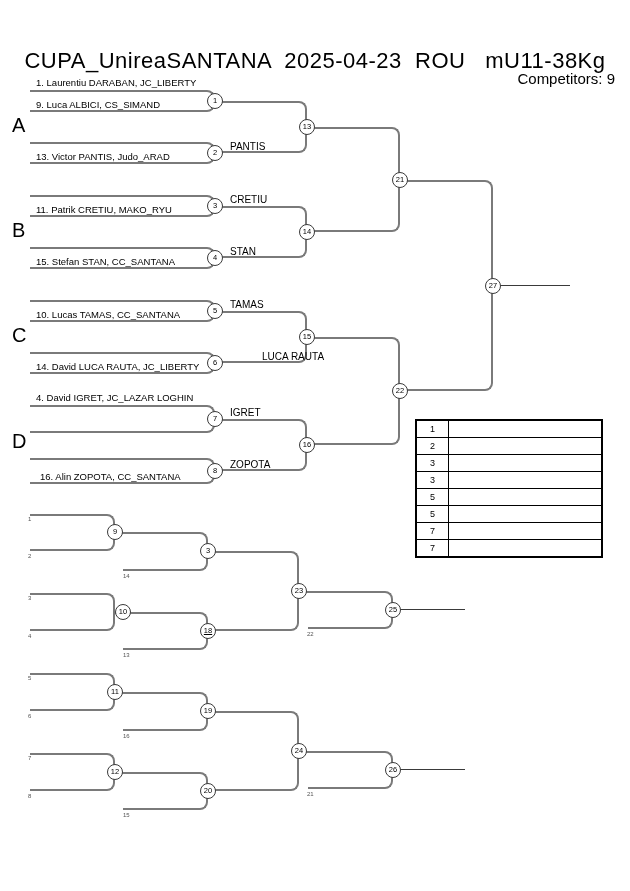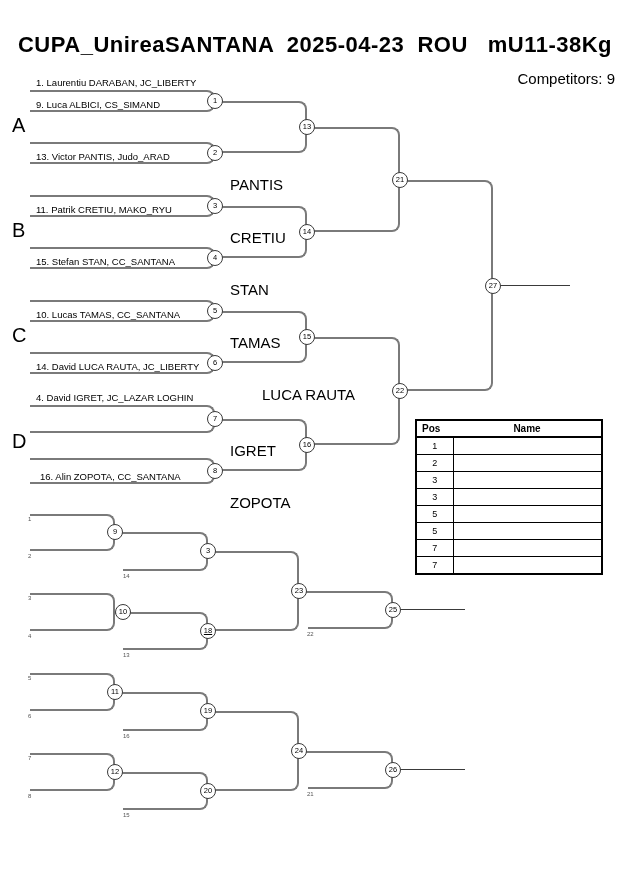--- a/index.html
+++ b/index.html
@@ -1,31 +1,31 @@
 <!DOCTYPE html>
 <html><head>
 <meta charset="utf-8">
 <style>
   html,body{margin:0;padding:0;background:#e8e8e8;}
   .page{position:relative;width:630px;height:891px;background:#ffffff;margin:0 auto;
         font-family:"Liberation Sans", sans-serif;color:#000;overflow:hidden;}
-  .title{position:absolute;left:0;right:0;top:32px;text-align:center;font-size:22px;
-         font-weight:bold;white-space:pre;letter-spacing:0.5px;}
+  .title{position:absolute;left:0;right:0;top:48px;text-align:center;font-size:22px;
+         font-weight:normal;white-space:pre;letter-spacing:0.5px;}
   .competitors{position:absolute;right:15px;top:70px;font-size:15px;}
   
   .ft{position:absolute;box-sizing:border-box;border-top:2px solid #7a7a7a;
       border-right:2px solid #7a7a7a;border-top-right-radius:8px;}
   .fb{position:absolute;box-sizing:border-box;border-bottom:2px solid #7a7a7a;
       border-right:2px solid #7a7a7a;border-bottom-right-radius:8px;}
   .out{position:absolute;box-sizing:border-box;border-top:1.5px solid #3a3a3a;height:2px;}
   .circ{position:absolute;box-sizing:border-box;width:16px;height:16px;border:1.5px solid #3a3a3a;
         border-radius:50%;background:#fff;z-index:3;font-size:7.5px;line-height:13px;
         text-align:center;font-weight:normal;}
   .name{position:absolute;font-size:9.5px;white-space:nowrap;z-index:2;}
-  .adv{position:absolute;font-size:15px;white-space:nowrap;z-index:2;margin-top:35px;}
+  .adv{position:absolute;font-size:10px;white-space:nowrap;z-index:2;}
   .grp{position:absolute;font-size:20px;color:#000;}
   .feed{position:absolute;font-size:6px;color:#555;z-index:2;}
   .results-title{position:absolute;left:415px;top:401px;width:188px;text-align:center;
                  font-size:11px;font-weight:bold;}
   table.results{position:absolute;left:415px;top:419px;width:188px;border-collapse:collapse;
                 border:2px solid #000;table-layout:fixed;}
   table.results th{border-bottom:2px solid #000;font-size:10px;font-weight:bold;height:15px;
                    padding:0;}
   table.results th.posh{width:31px;text-align:left;padding-left:5px;}
   table.results td{border-bottom:1px solid #000;font-size:9px;height:16px;padding:0;}
@@ -163,24 +163,20 @@
   <div class="feed" style="left:28px;top:675px;">5</div>
   <div class="feed" style="left:28px;top:713px;">6</div>
   <div class="feed" style="left:123px;top:733px;">16</div>
   <div class="feed" style="left:28px;top:755px;">7</div>
   <div class="feed" style="left:28px;top:793px;">8</div>
   <div class="feed" style="left:123px;top:812px;">15</div>
   <div class="feed" style="left:307px;top:791px;">21</div>
 
   <table class="results">
     <tbody>
-        <tr>
-      <th class="posh">Pos</th>
-      <th>Name</th>
-    </tr>
     <tr>
           <td class="posc">1</td>
           <td></td>
         </tr>
     <tr>
           <td class="posc">2</td>
           <td></td>
         </tr>
     <tr>
           <td class="posc">3</td>

